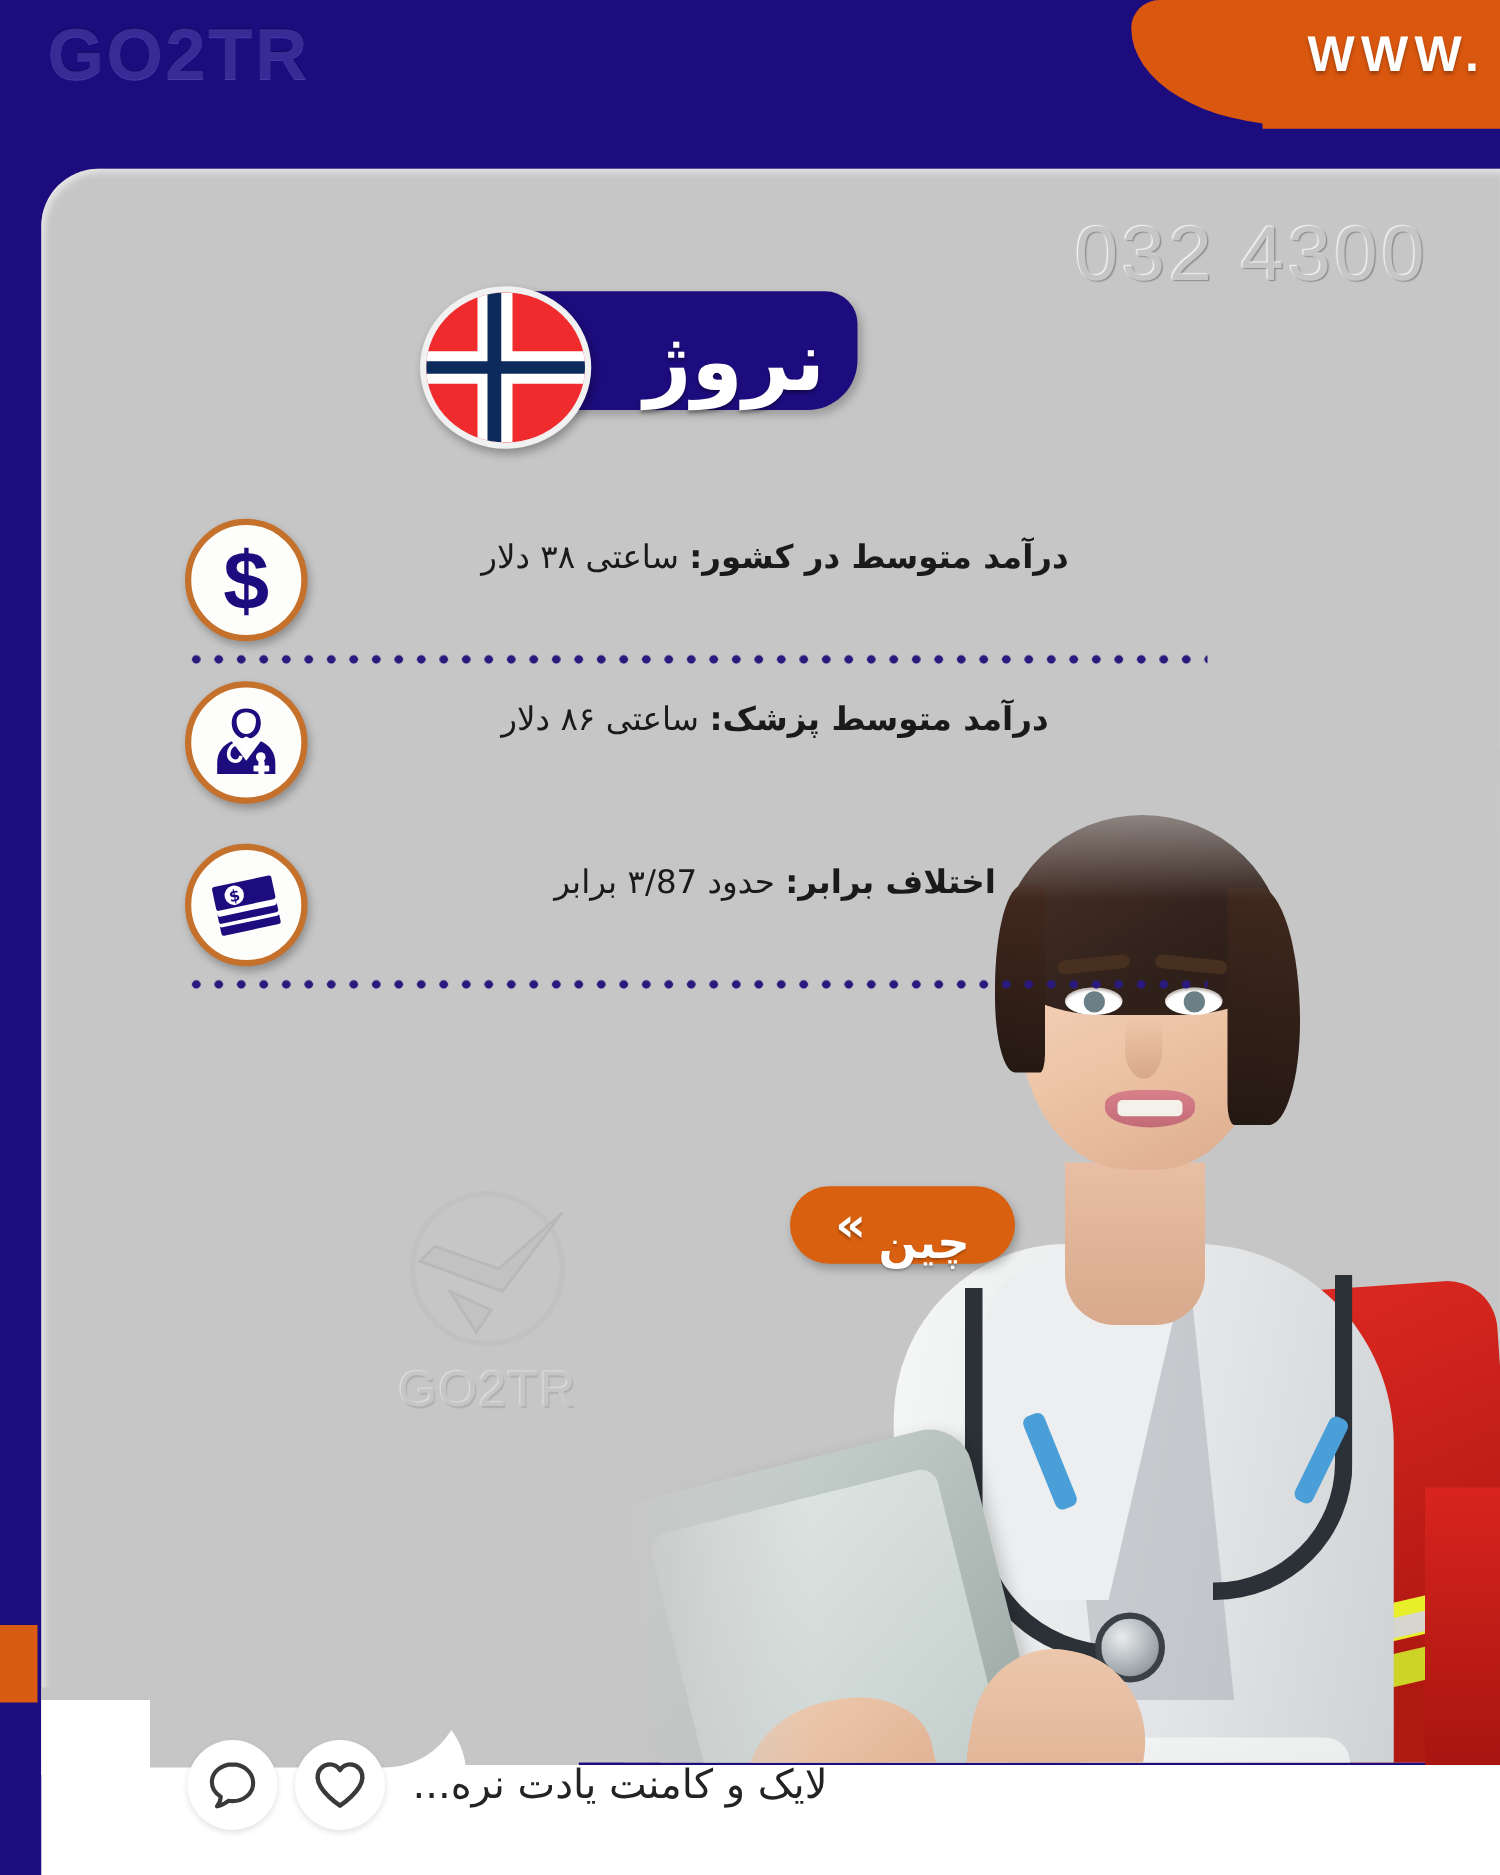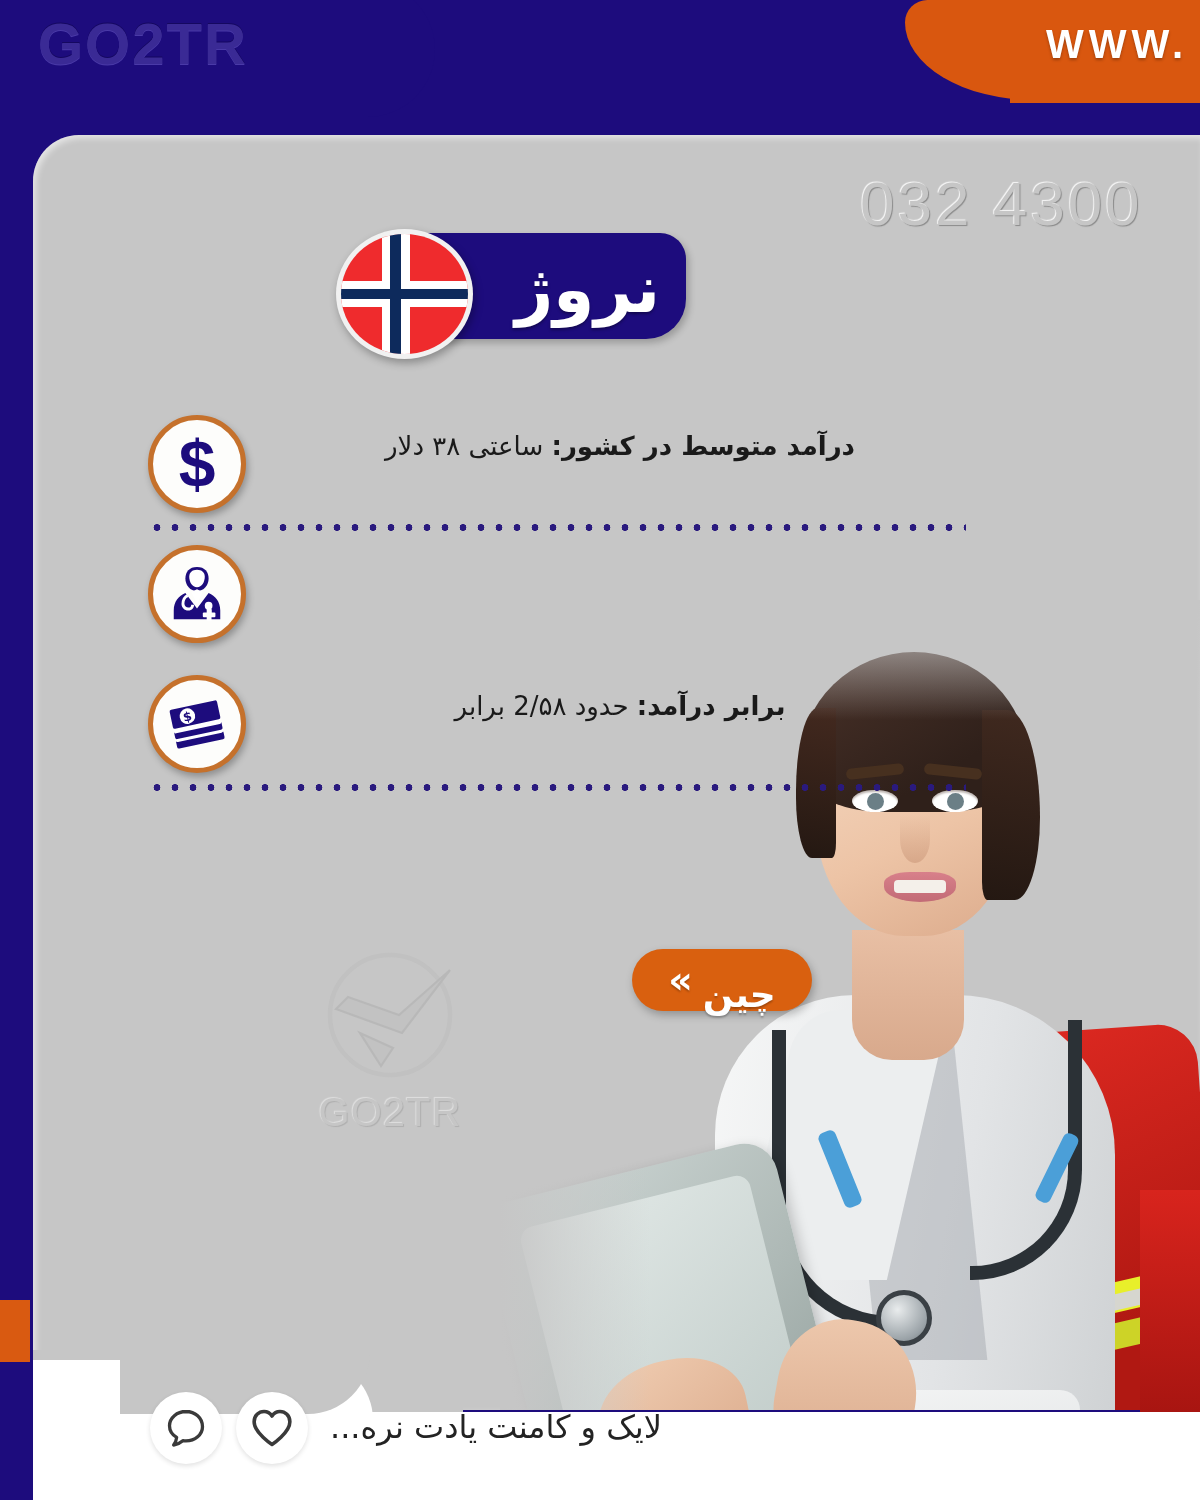--- a/index.html
+++ b/index.html
@@ -76,21 +76,21 @@
     font-size:62px; letter-spacing:3px; white-space:nowrap;
     color:#c6c6c6;
     text-shadow:-1px -1px 1px rgba(255,255,255,.85), 1px 1px 1px rgba(0,0,0,.30);
   }
 
   
   .badge{
     position:absolute; left:336px; top:229px; width:350px; height:130px;
   }
   .badge-plate{
-    position:absolute; left:52px; top:4px; width:298px; height:106px;
+    position:absolute; left:52px; top:4px; width:298px; height:95px;
     background:#1d0c7d;
     border-top-left-radius:10px;
     border-top-right-radius:26px;
     border-bottom-right-radius:40px;
     border-bottom-left-radius:10px;
     box-shadow:3px 4px 7px rgba(0,0,0,.22);
   }
   .badge-title{
     position:absolute; right:26px; top:12px;
     color:#fff; font-size:66px; font-weight:bold;
@@ -487,41 +487,45 @@
           <path fill="#ffffff" d="M40 46h10v5H40z" opacity="0"></path>
           <path fill="#ffffff" d="M43 48h4v4h-4z"></path>
           <path fill="#ffffff" d="M41.5 50h7v-3h-7z" opacity="0"></path>
           <path fill="#ffffff" d="M41 51h4v3h-4zM39 52.5h8v-2h-8z" opacity="0"></path>
           <g fill="#ffffff">
             <rect x="42" y="47" width="5" height="13" rx="1"></rect>
             <rect x="38" y="51" width="13" height="5" rx="1"></rect>
           </g>
         </svg>
       </div>
+      <div class="row-text">
+        <b>درآمد متوسط پزشک:</b>
+        <span>ساعتی ۸۶ دلار</span>
+      </div>
       <div class="dotted d2"></div>
     </div>
 
 
     <div class="row">
       <div class="icon-badge">
         <svg viewBox="0 0 64 64">
           <g transform="rotate(-12 32 32)">
             <rect x="7" y="44" width="50" height="9" rx="2" fill="#1d0c7d"></rect>
             <rect x="7" y="37" width="50" height="9" rx="2" fill="#ffffff"></rect>
             <rect x="7" y="34" width="50" height="9" rx="2" fill="#1d0c7d"></rect>
             <rect x="7" y="28" width="50" height="9" rx="2" fill="#ffffff"></rect>
             <rect x="7" y="12" width="50" height="20" rx="2" fill="#1d0c7d"></rect>
             <circle cx="24" cy="22" r="8" fill="#ffffff"></circle>
             <text x="24" y="27" font-size="13" font-weight="bold" text-anchor="middle" fill="#1d0c7d" font-family="DejaVu Sans, sans-serif">$</text>
           </g>
         </svg>
       </div>
       <div class="row-text">
-        <b>برابر درآمد:</b>
-        <span>حدود 2/۵۸ برابر</span>
+        <b>اختلاف برابر:</b>
+        <span>حدود ۳/87 برابر</span>
       </div>
     </div>
 
   </div>
 
   <div class="watermark">
     <svg viewBox="0 0 100 100">
       <circle cx="50" cy="50" r="40" fill="none" stroke="#bdbdbd" stroke-width="3"></circle>
       <path d="M14 46 L58 62 L90 20 L56 50 L22 38 Z" fill="#bfbfbf" stroke="#aeaeae" stroke-width="1.5"></path>
       <path d="M30 62 L52 72 L44 84 Z" fill="#bfbfbf" stroke="#aeaeae" stroke-width="1.5"></path>

